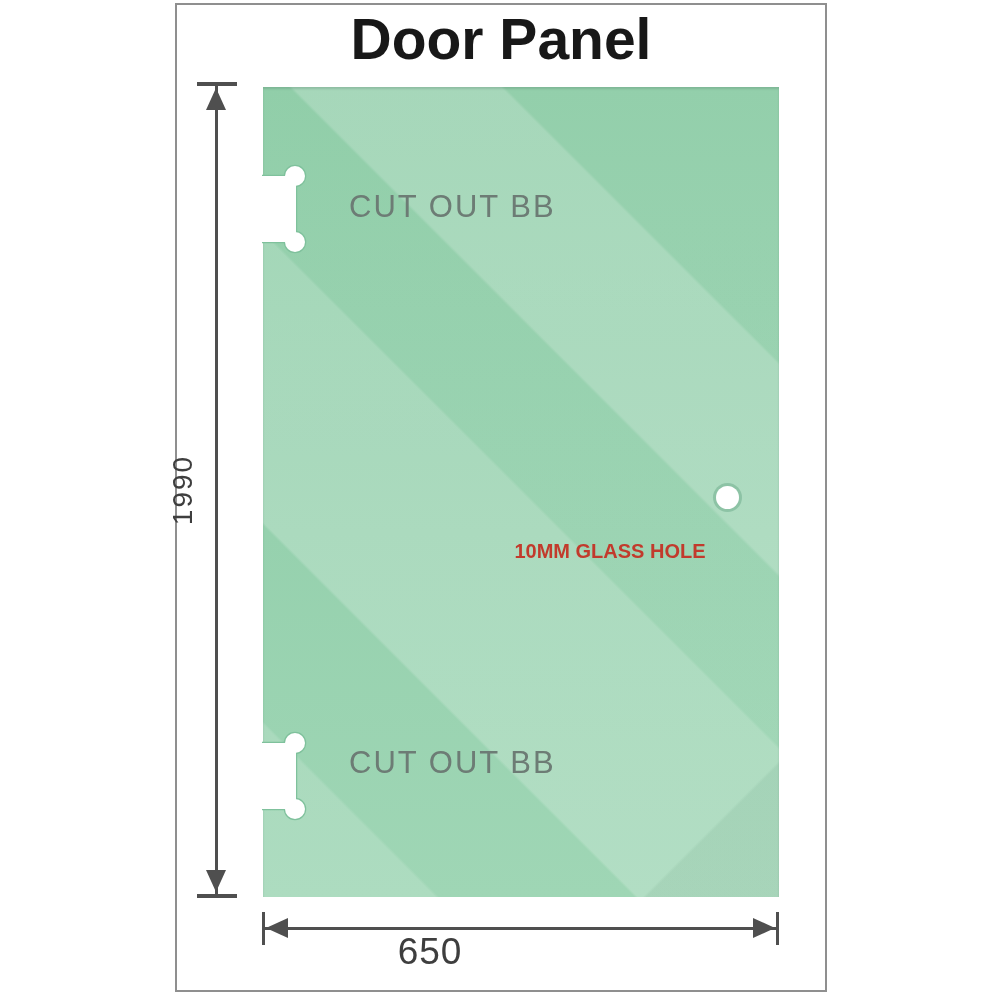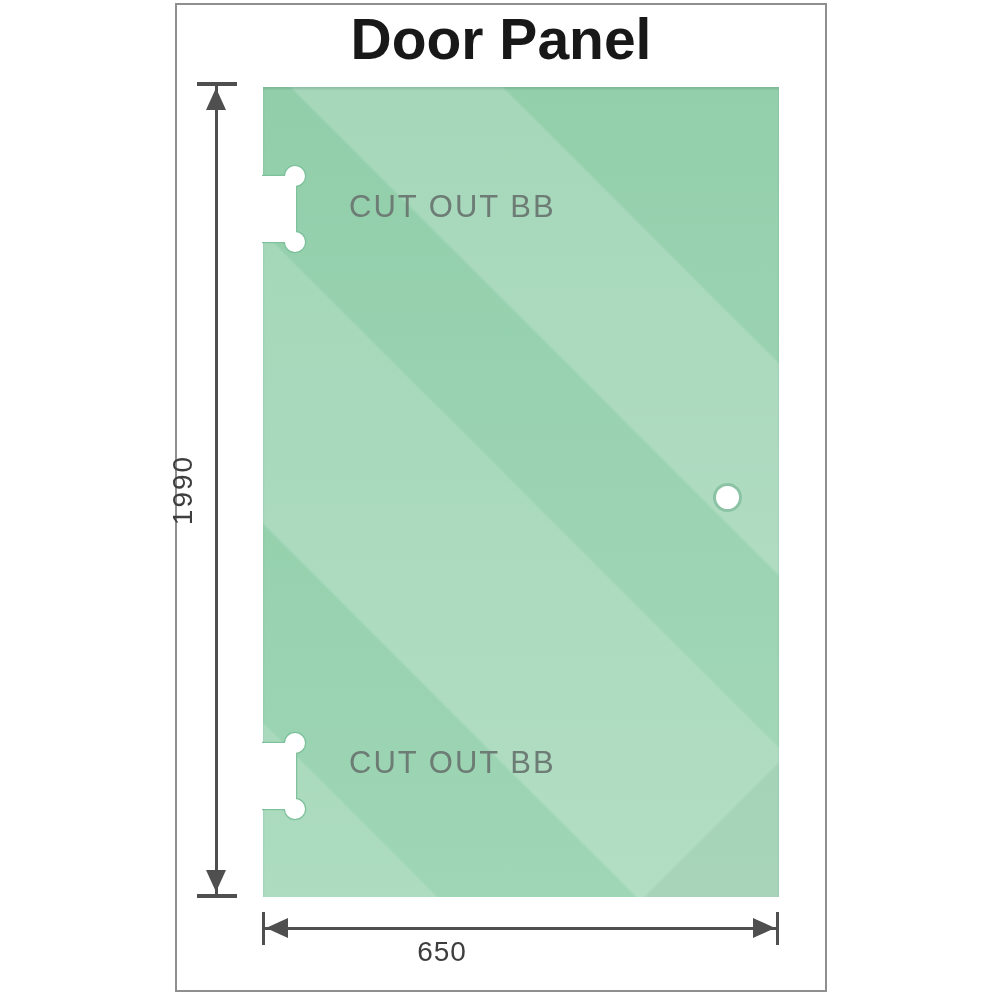--- a/index.html
+++ b/index.html
@@ -70,22 +70,22 @@
   .htick.right{left:776px;}
   .hline{left:265px;top:927px;width:511px;height:3px;}
   .tri.left{left:266px;top:918px;border-top:10px solid transparent;border-bottom:10px solid transparent;border-right:22px solid var(--dimension-line,#4f4f4f);}
   .tri.right{left:753px;top:918px;border-top:10px solid transparent;border-bottom:10px solid transparent;border-left:22px solid var(--dimension-line,#4f4f4f);}
   .vlabel{
     position:absolute;left:123px;top:474px;width:120px;height:32px;line-height:32px;
     text-align:center;transform:rotate(-90deg);
     font-size:28px;letter-spacing:2px;color:var(--dim-text,#3e3e3e);
   }
   .hlabel{
-    position:absolute;left:392px;top:936px;width:100px;text-align:center;
-    font-size:28px;line-height:32px;letter-spacing:1px;color:var(--dim-text,#3e3e3e);
+    position:absolute;left:380px;top:936px;width:100px;text-align:center;
+    font-size:37px;line-height:32px;letter-spacing:1px;color:var(--dim-text,#3e3e3e);
   }
 </style>
 </head>
 <body>
 
 <div class="page">
 
   <div class="frame"></div>
 
   <h1 class="title">Door Panel</h1>
@@ -128,14 +128,15 @@
       <circle cx="33" cy="12" r="10"></circle>
       <circle cx="33" cy="78" r="10"></circle>
       <rect x="-6" y="12" width="40" height="66"></rect>
     </g>
   </svg>
 
   <div class="cutout-label top">CUT OUT BB</div>
   <div class="cutout-label bottom">CUT OUT BB</div>
 
   <div class="hole"></div>
+  <div class="hole-label">10MM GLASS HOLE</div>
 
 </div>
 
 </body></html>

